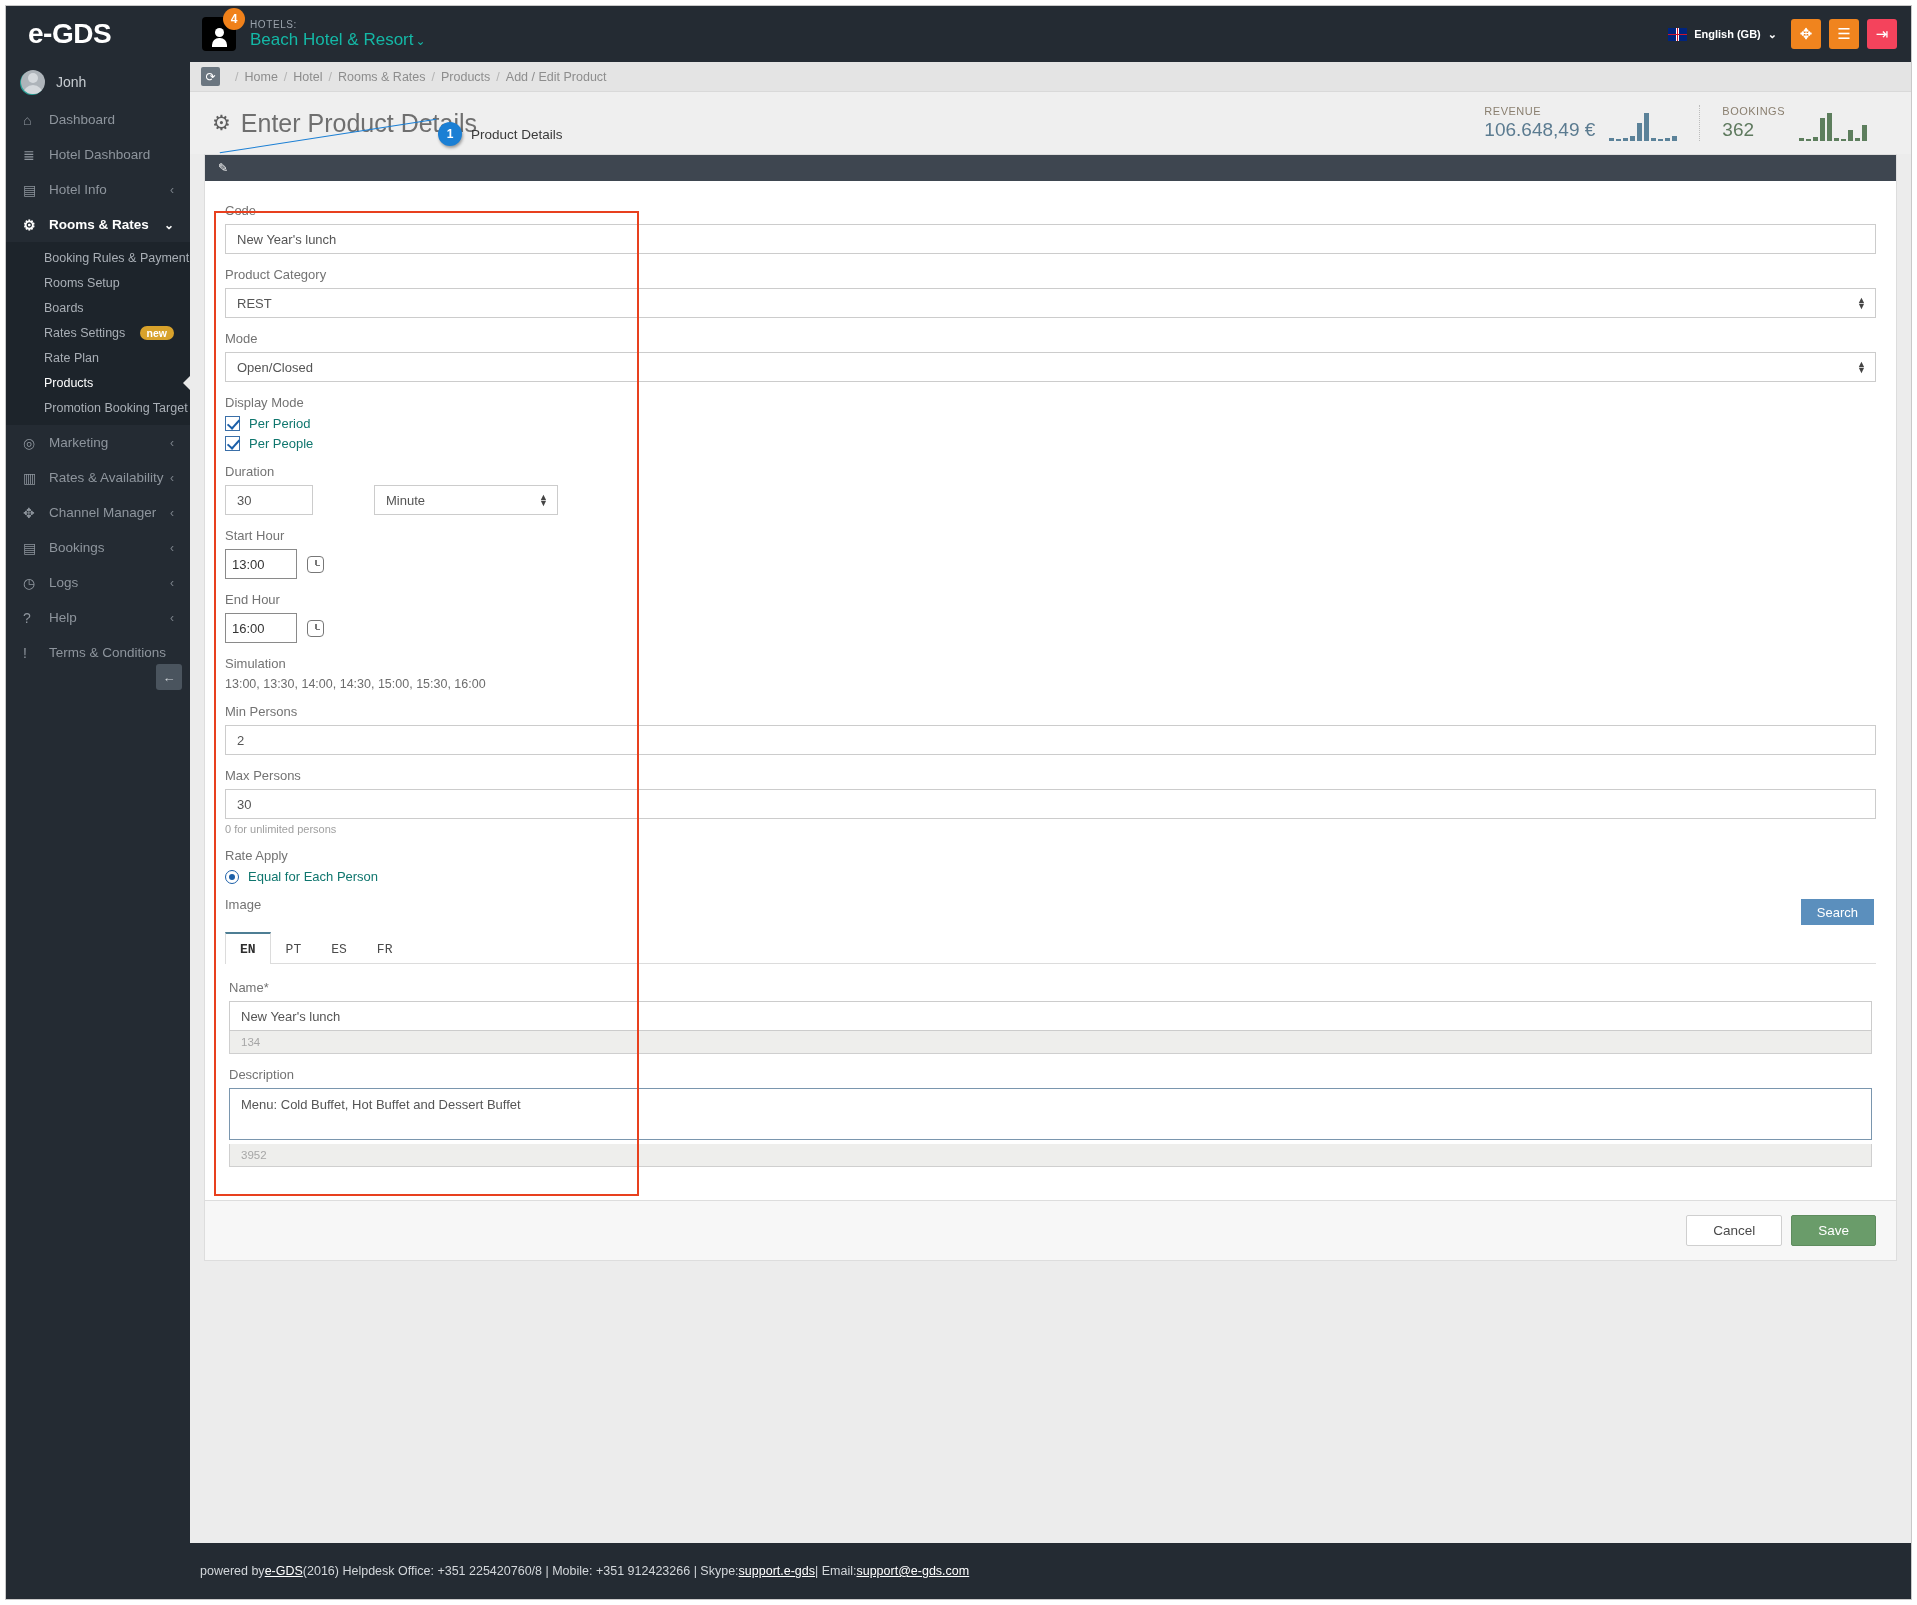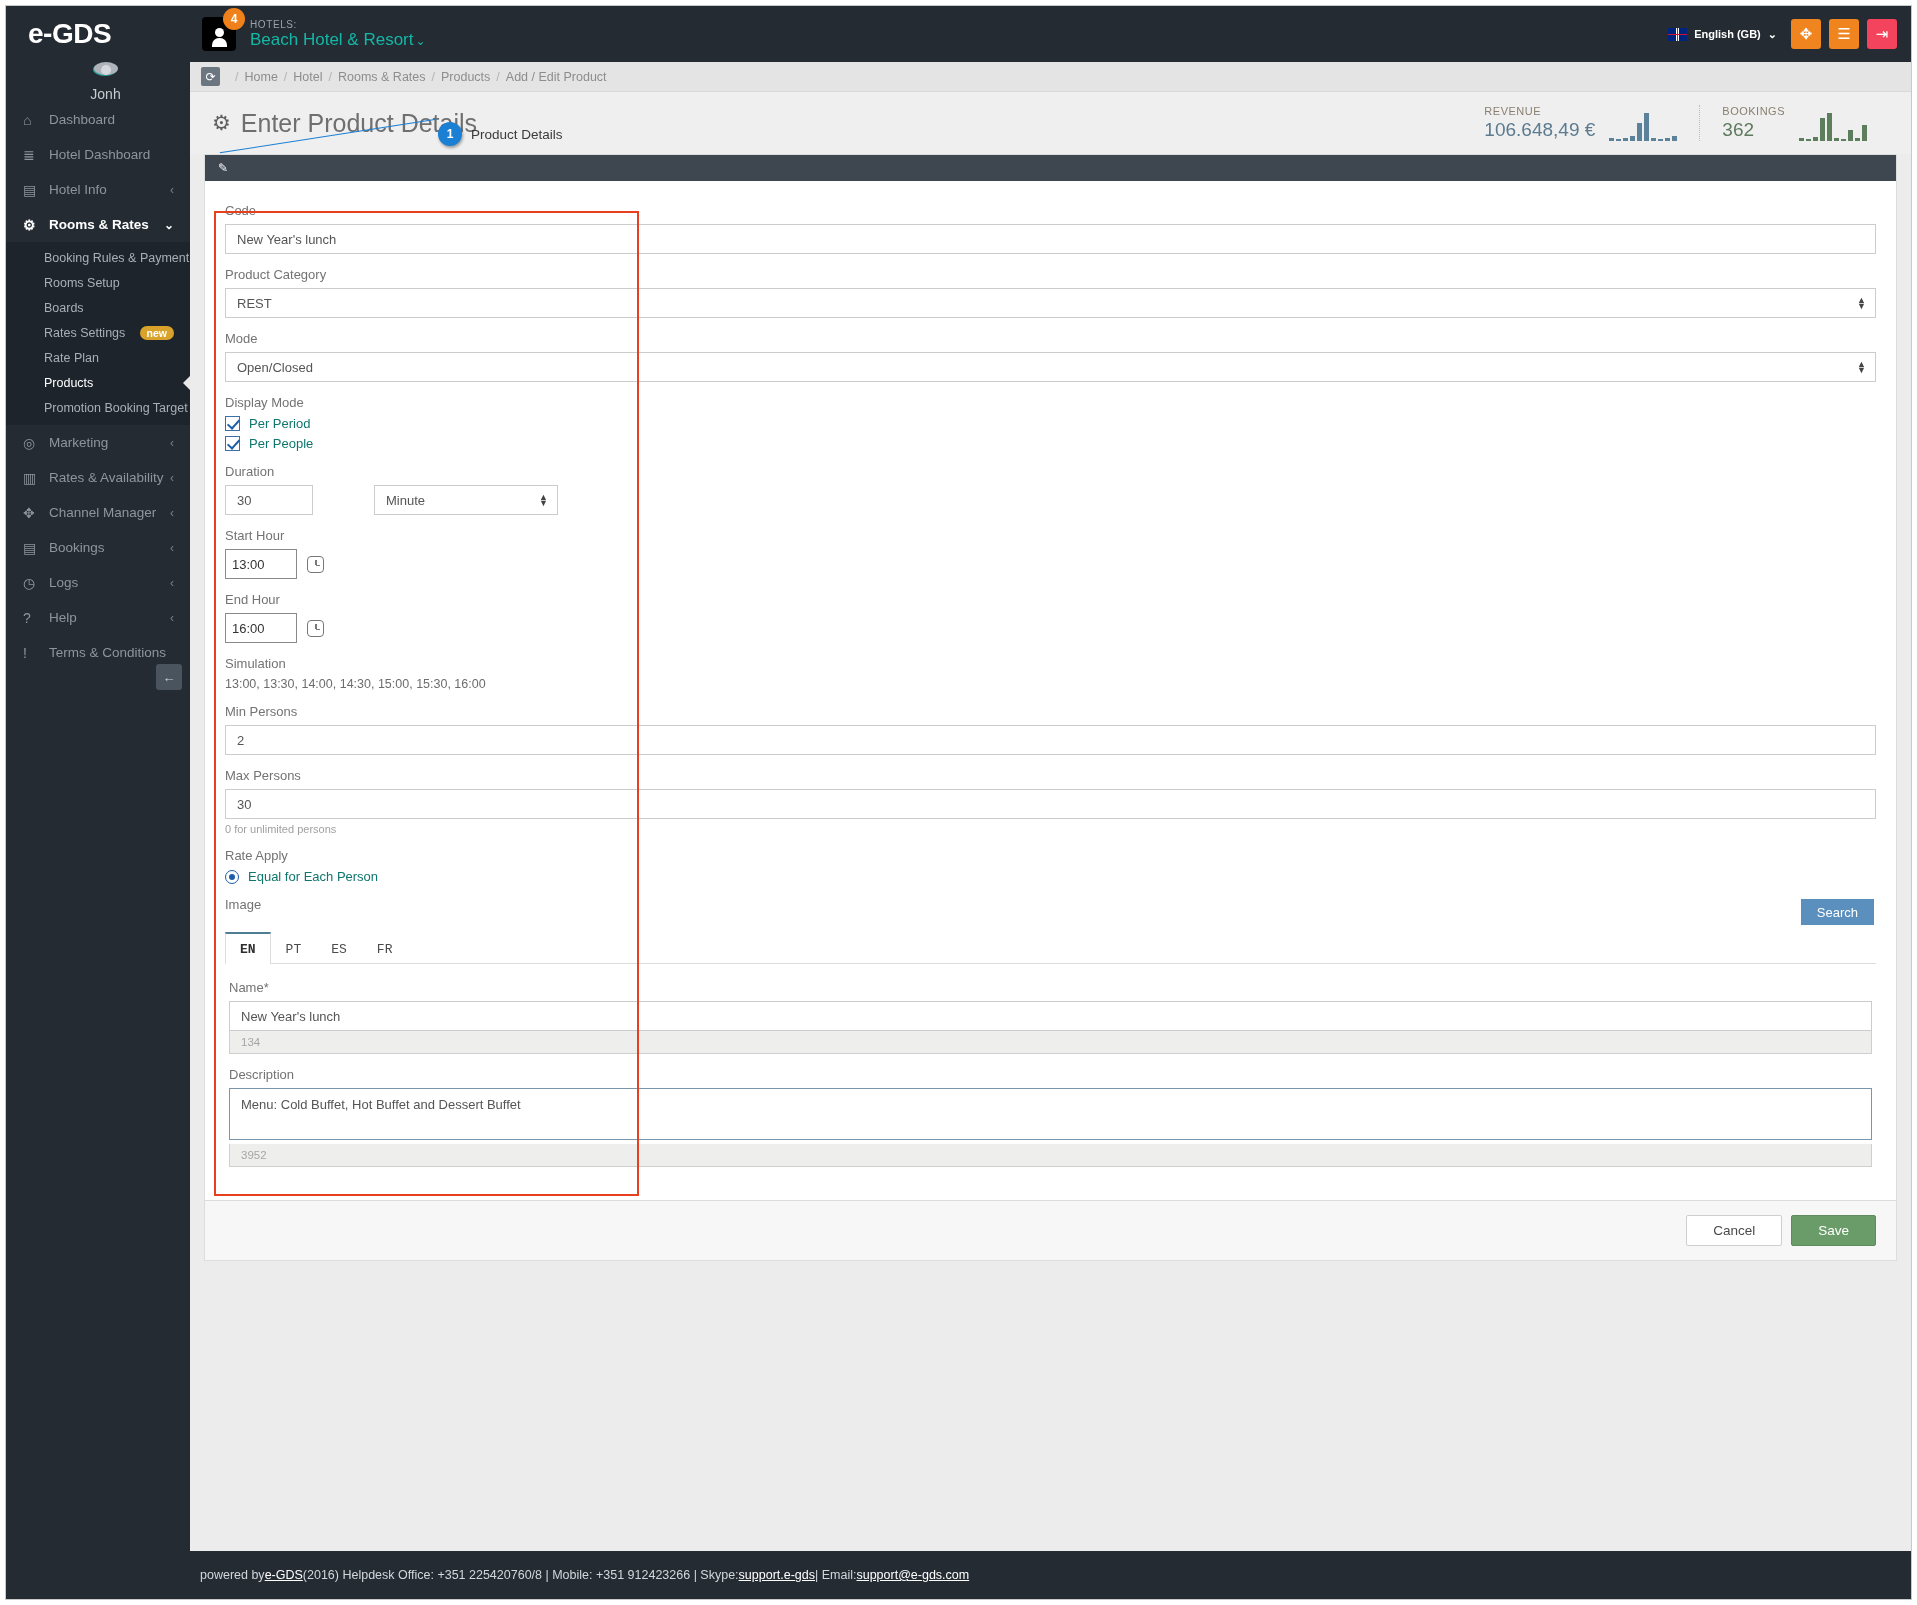--- a/index.html
+++ b/index.html
@@ -101,21 +101,21 @@
   .sqbtn.red { background: #f4435c; }
 
   
   .sidebar {
     position: absolute; left: 0; top: 56px;
     width: 184px; bottom: 0;
     background: #242b33;
   }
   .profile {
     height: 40px; display: flex; align-items: center;
-    padding-left: 15px; gap: 11px; flex-direction: column;
+    padding-left: 15px; gap: 11px;
   }
   .profile .pic {
     width: 24px; height: 24px; border-radius: 50%;
     background: #aeb4ba; position: relative; overflow: hidden;
     box-shadow: -1px 1px 0 0 #2aa198;
   }
   .profile .pic:before {
     content:""; position:absolute; left:7px; top:3px;
     width:10px; height:10px; border-radius:50%; background:#d5d9dd;
   }
@@ -371,21 +371,21 @@
     border-radius: 2px; display: flex; align-items: center;
     font-family: "Liberation Sans", sans-serif;
   }
   .btn.cancel { background: #fff; border: 1px solid #cfcfcf; color: #4a4a4a; }
   .btn.save { background: #6a9c6a; border: 1px solid #5e8c5e; color: #fff; }
 
   .spacer { height: 42px; }
 
   
   .footer {
-    position: absolute; left: 0; right: 0; bottom: 0; height: 48px;
+    position: absolute; left: 0; right: 0; bottom: 0; height: 56px;
     background: #242b33;
     display: flex; align-items: center; padding-left: 194px;
     color: #d3d7db; font-size: 12.5px;
   }
   .footer a { color: #ffffff; text-decoration: underline; cursor: pointer; }
 </style>
 </head>
 <body>
 
 <div class="app">

